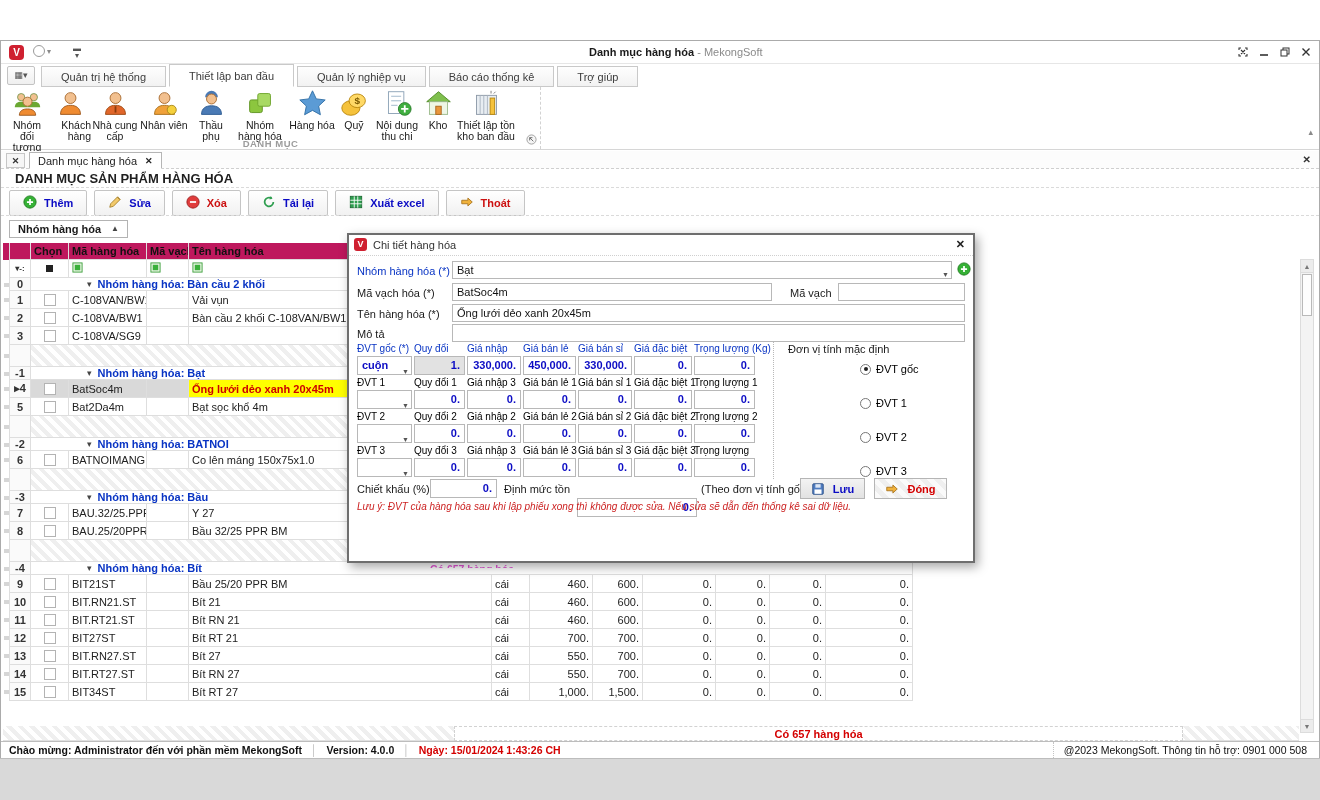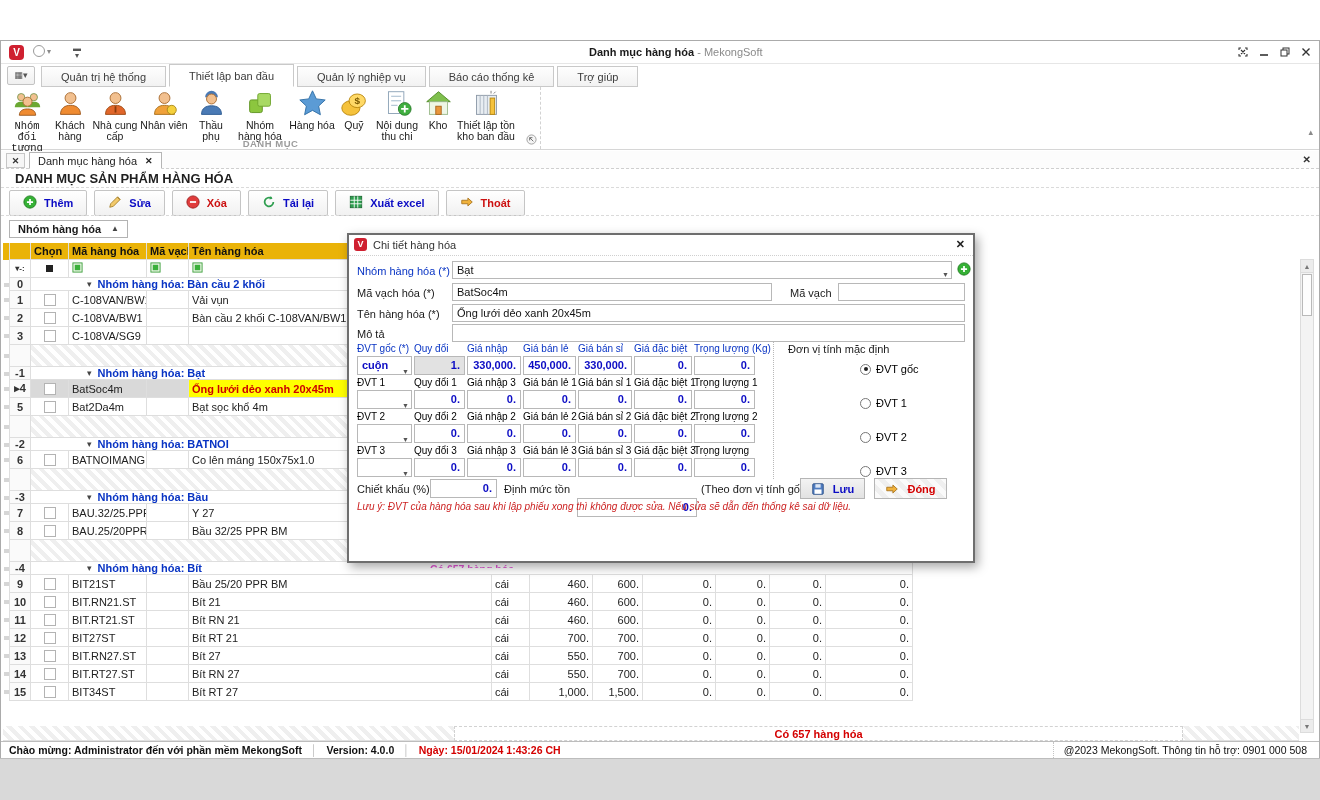--- a/index.html
+++ b/index.html
@@ -57,21 +57,21 @@
         font-size:11px;font-weight:bold;color:#1a1a1a;padding:0 8px;line-height:16px;display:flex;gap:10px;align-items:center}
   .grouppanel-chip .arr{font-size:8px;color:#444}
 
   
   .grid{position:absolute;left:2px;top:202px;width:912px;font-size:11px;color:#222}
   .grow{display:grid;grid-template-columns:6px 22px 38px 78px 42px 303px 38px 63px 50px 73px 54px 56px 87px}
   .c{border-right:1px solid #dedede;border-bottom:1px solid #dedede;padding:0 3px;display:flex;align-items:center;overflow:hidden;white-space:nowrap}
   .gut{border:none;padding:0;justify-content:center}
   .gut i{width:5px;height:4px;background:#d6d6d6;display:block}
   .rn{justify-content:center;font-weight:bold;color:#333;border-left:1px solid #dedede;background:#fafafa}
-  .hdr .c{height:17px;background:#eab308;font-weight:bold;color:#111}
+  .hdr .c{height:17px;background:#be185d;font-weight:bold;color:#111}
   .flt .c{height:18px;background:#fff}
   .flt svg{width:11px;height:11px}
   .blacksq{width:7px;height:7px;background:#222;margin:0 auto}
   .ir .c{height:18px}
   .gcell{grid-column:3/-1;font-weight:bold;color:#0934c4;padding-left:56px}
   .gcell .tri{color:#444;font-size:9px;font-weight:normal;margin-right:6px}
   .hatchrow .c{height:22px}
   .hatch{grid-column:3/-1;background:repeating-linear-gradient(45deg,#ffffff 0 4px,#efefef 4px 8px)}
   .chk{justify-content:center}
   .cb{width:12px;height:12px;border:1px solid #b3b3b3;background:#fff}
@@ -180,32 +180,32 @@
           <div class="rtab active">Thiết lập ban đầu</div>
           <div class="rtab">Quản lý nghiệp vụ</div>
           <div class="rtab">Báo cáo thống kê</div>
           <div class="rtab">Trợ giúp</div>
         </div>
     </div>
 
     <div class="rbody">
       <div class="rgroup">
         <div class="ritems">
-            <div class="ritem" style="width: 44px; font-family: Liberation Mono, monospace;">
+            <div class="ritem" style="width: 44px;">
               <span><svg viewBox="0 0 32 32">
                   <circle cx="9" cy="9" r="4" fill="#f2c08f" stroke="#7d9a55"></circle>
                   <circle cx="23" cy="9" r="4" fill="#f2c08f" stroke="#7d9a55"></circle>
                   <path d="M2 20c0-4 3-6 7-6s7 2 7 6z" fill="#6aa832"></path>
                   <path d="M16 20c0-4 3-6 7-6s7 2 7 6z" fill="#6aa832"></path>
                   <circle cx="16" cy="14" r="5" fill="#f2c08f" stroke="#a86a2e"></circle>
                   <path d="M7 29c0-5 4-7 9-7s9 2 9 7z" fill="#ef8b31" stroke="#9c571d"></path>
                 </svg></span>
               <div>Nhóm đối tượng</div>
             </div>
-            <div class="ritem" style="width: 42px;">
+            <div class="ritem" style="width: 42px; text-align: right;">
               <span><svg viewBox="0 0 32 32">
                   <circle cx="16" cy="10" r="6" fill="#f2c08f" stroke="#a86a2e"></circle>
                   <path d="M5 28c0-7 5-10 11-10s11 3 11 10z" fill="#ef8b31" stroke="#9c571d"></path>
                 </svg></span>
               <div>Khách hàng</div>
             </div>
             <div class="ritem" style="width: 48px;">
               <span><svg viewBox="0 0 32 32">
                   <circle cx="16" cy="10" r="6" fill="#f2c08f" stroke="#a86a2e"></circle>
                   <path d="M5 28c0-7 5-10 11-10s11 3 11 10z" fill="#e0662a" stroke="#9c4a14"></path>

